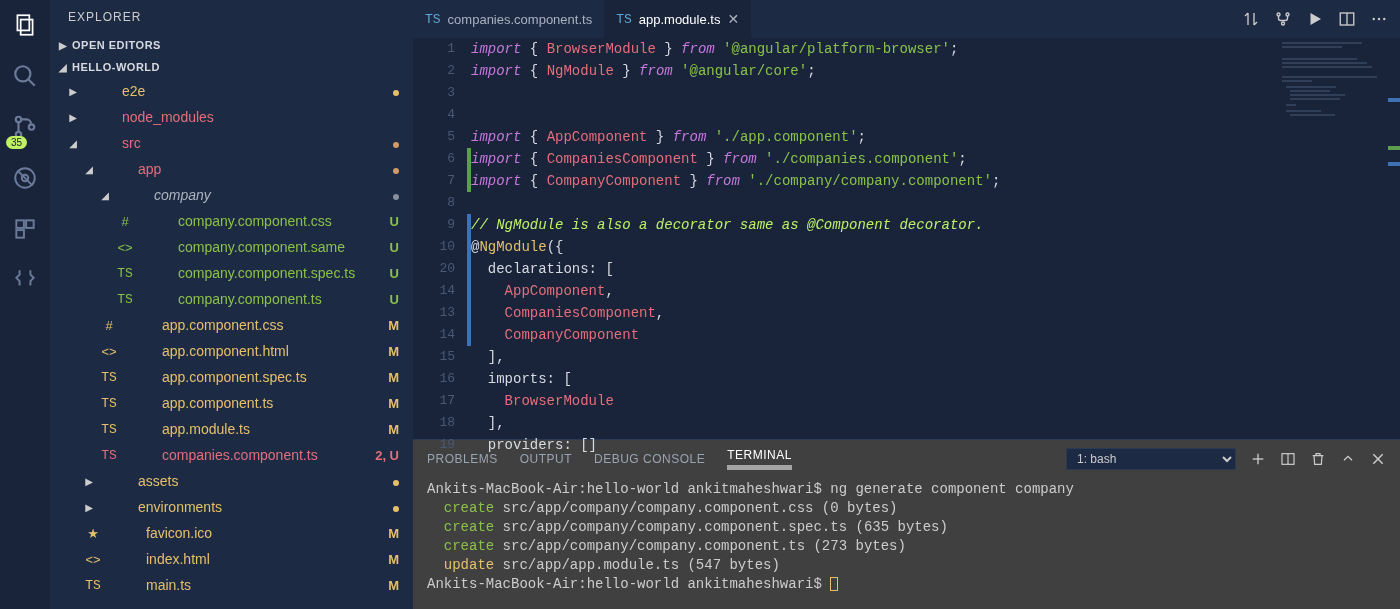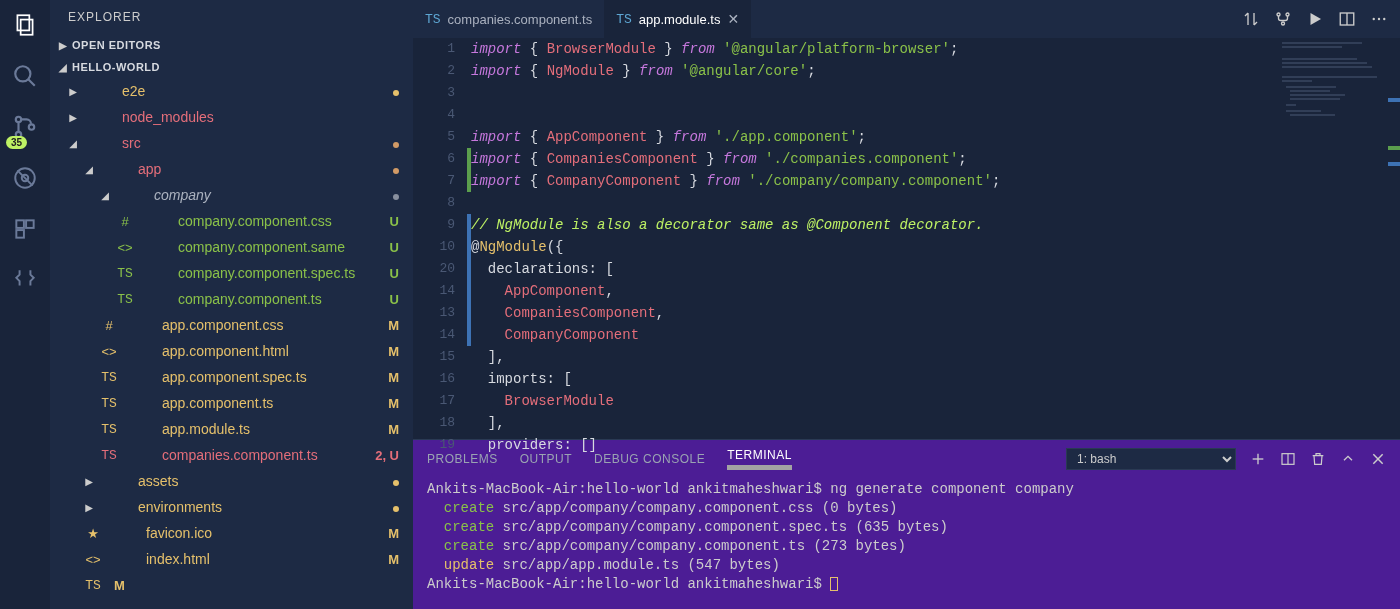--- a/index.html
+++ b/index.html
@@ -2,21 +2,21 @@
 <html><head>
 <meta charset="utf-8">
 <style>
 * { margin: 0; padding: 0; box-sizing: border-box; }
 body { font-family: "Helvetica Neue", Arial, sans-serif; background: #19243a; color: #cccccc; width: 1400px; height: 609px; overflow: hidden; font-size: 13px; display: flex; }
 .mono { font-family: Menlo, Consolas, "Courier New", monospace; }
 
 .activity-bar { width: 50px; background: #19243a; display: flex; flex-direction: column; align-items: center; padding-top: 12px; gap: 22px; }
 .activity-bar .act-item { color: #6b7a99; position: relative; cursor: pointer; }
 .activity-bar .act-item.active { color: #ffffff; }
-.badge-35 { position: absolute; bottom: -6px; left: -6px; background: #bef264; color: #222; border-radius: 10px; font-size: 10px; padding: 1px 5px; font-weight: 700; }
+.badge-35 { position: absolute; bottom: -6px; left: -6px; background: #bef264; color: #222; border-radius: 10px; font-size: 10px; padding: 1px 5px; font-weight: 400; }
 
 .sidebar { width: 363px; background: #1d2a44; display: flex; flex-direction: column; }
 .sidebar-title { padding: 10px 18px; font-size: 12px; letter-spacing: 1px; color: #cccccc; }
 .section-hdr { display: flex; align-items: center; padding: 5px 8px 5px 8px; font-size: 11px; font-weight: 700; color: #d7dae0; letter-spacing: .5px; }
 .caret { display: inline-block; width: 10px; text-align: center; margin-right: 4px; color: #cccccc; font-size: 10px; }
 .tree { flex: 1; overflow: hidden; font-size: 14px; }
 .row { display: flex; align-items: center; height: 26px; padding-right: 14px; cursor: pointer; }
 .row .name { flex: 1; overflow: hidden; white-space: nowrap; text-overflow: ellipsis; margin-left: 40px; }
 .row .status { font-size: 13px; font-weight: 600; margin-left: 8px; }
 .ind-1 { padding-left: 18px; } .ind-2 { padding-left: 34px; } .ind-3 { padding-left: 50px; } .ind-4 { padding-left: 66px; }
@@ -55,21 +55,21 @@
 .tok-p { color: #d7dae0; }
 .tok-cm { color: #bef264; font-style: italic; text-align: center; }
 .tok-dec { color: #e5c06b; }
 .minimap { width: 110px; background: #19243a; opacity: .5; }
 .minimap svg rect { fill: #4a5874; }
 .overview { width: 12px; background: #19243a; display: flex; flex-direction: column; }
 .overview .mark { height: 4px; margin-top: 4px; }
 .mark-blue { background: #3d72b4; }
 .mark-green { background: #5b9e4d; }
 
-.panel { height: 170px; background: #4c1d95; border-top: 1px solid #2a3a54; display: flex; flex-direction: column; }
+.panel { height: 170px; background: #404040; border-top: 1px solid #2a3a54; display: flex; flex-direction: column; }
 .panel-tabs { display: flex; align-items: center; padding: 8px 14px 6px 14px; gap: 22px; font-size: 12px; letter-spacing: .5px; color: #9aa3b2; }
 .panel-tabs .ptab.active { color: #ffffff; border-bottom: 5px solid #a3a3a3; padding-bottom: 3px; }
 .ptab { cursor: pointer; }
 .panel-right { margin-left: auto; display: flex; align-items: center; gap: 14px; color: #cccccc; }
 .sel { background: #1d2a44; border: 1px solid #2a3a54; color: #cccccc; font-size: 12px; padding: 2px 6px; width: 170px; }
 .term { flex: 1; padding: 4px 14px; font-size: 14px; line-height: 19px; overflow: hidden; }
 .term-line { white-space: pre; }
 .tc-create { color: #8ac149; }
 .tc-update { color: #e5c06b; }
 .cursor-box { display: inline-block; width: 8px; height: 14px; border: 1px solid #e5c06b; vertical-align: middle; }
@@ -222,20 +222,21 @@
         <span class="name c-yellow">favicon.ico</span>
         <span class="status c-yellow">M</span>
       </div>
     <div class="row ind-2">
         <span class="ficon c-yellow">&lt;&gt;</span>
         <span class="name c-yellow">index.html</span>
         <span class="status c-yellow">M</span>
       </div>
     <div class="row ind-2">
         <span class="ficon c-yellow mono">TS</span>
+        <span class="name c-yellow">main.ts</span>
         <span class="status c-yellow">M</span>
       </div>
   </div>
 </div>
 
 <div class="main">
   <div class="tabbar">
     <div class="tab">
         <span class="mono c-blue">TS</span>
         <span>companies.component.ts</span>

